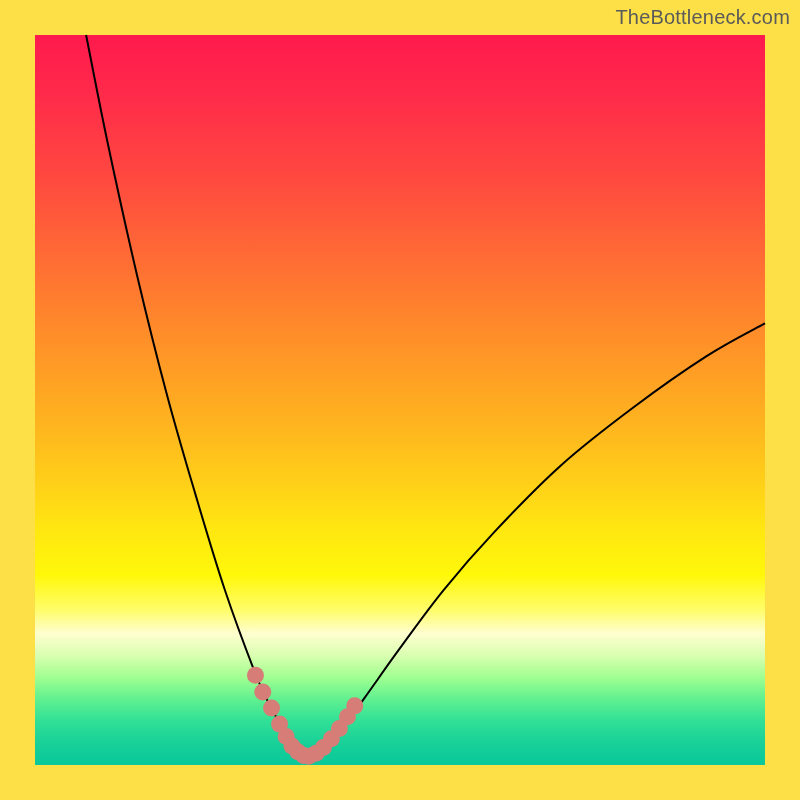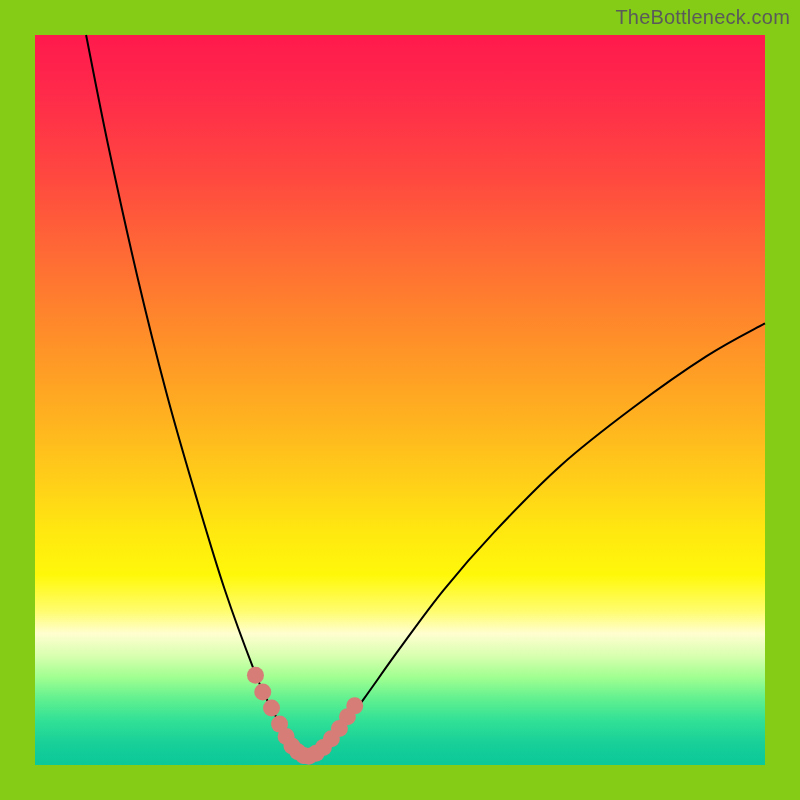--- a/index.html
+++ b/index.html
@@ -8,21 +8,21 @@
     width: 800px;
     height: 800px;
     background: #000;
     font-family: Arial, Helvetica, sans-serif;
     overflow: hidden;
   }
   .container {
     position: relative;
     width: 800px;
     height: 800px;
-    background: #84cc16;
+    background: #fde047;
   }
   .plot-area {
     position: absolute;
     left: 35px;
     top: 35px;
     width: 730px;
     height: 730px;
     background: linear-gradient(to bottom,
       #ff1a4d 0%,
       #ff2a4a 8%,

